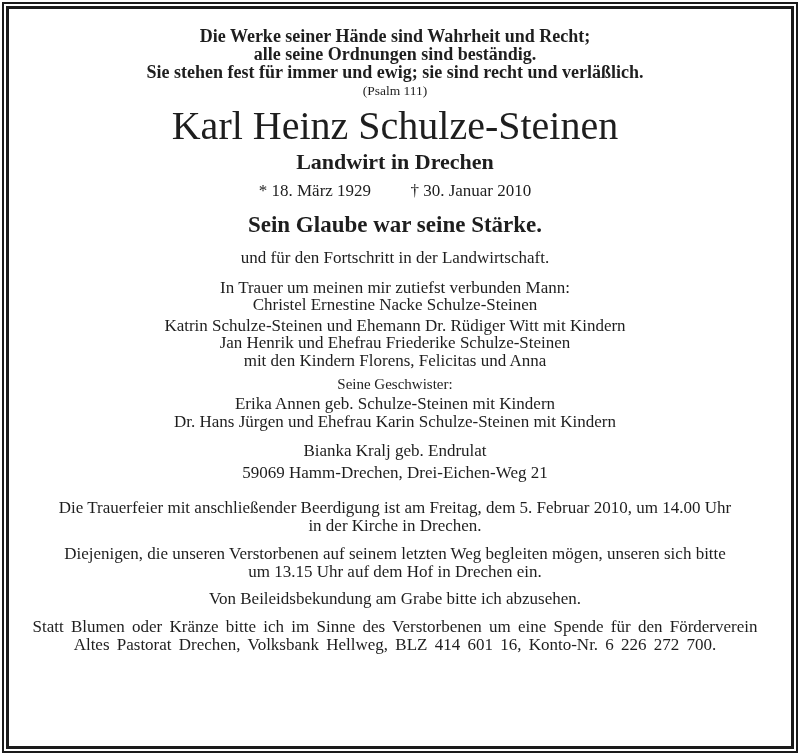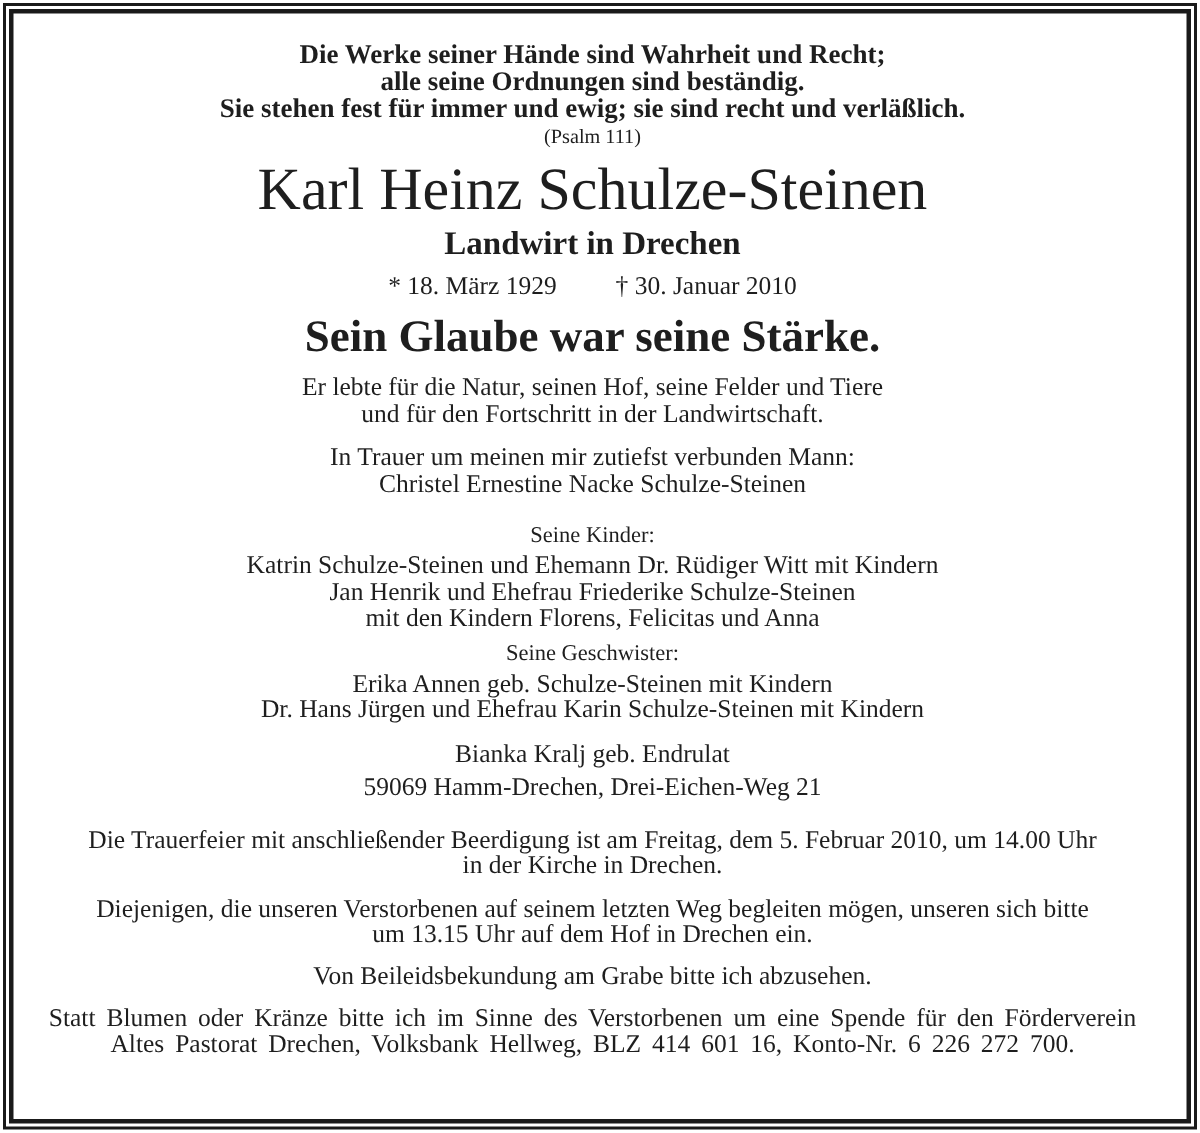--- a/index.html
+++ b/index.html
@@ -55,21 +55,21 @@
   .dates {
     font-size: 17px;
     line-height: 18px;
     margin-top: 8px;
     text-align: center;
   }
   .dates .death {
     margin-left: 35px;
   }
   .motto {
-    font-size: 30px;
+    font-size: 23px;
     font-weight: bold;
     line-height: 25px;
     margin-top: 12px;
   }
   .para {
     font-size: 17px;
     line-height: 17.5px;
     margin-top: 12px;
   }
   .para.tight {
@@ -110,31 +110,29 @@
       <div class="occupation">Landwirt in Drechen</div>
 
       <div class="dates">
         <span class="birth">* 18. März 1929</span>
         <span class="death">† 30. Januar 2010</span>
       </div>
 
       <div class="motto">Sein Glaube war seine Stärke.</div>
 
       <div class="para">
-        <div>Er lebte für die Natur, seinen Hof, seine Felder und Tiere</div>
         <div>und für den Fortschritt in der Landwirtschaft.</div>
       </div>
 
       <div class="para">
         <div>In Trauer um meinen mir zutiefst verbunden Mann:</div>
         <div>Christel Ernestine Nacke Schulze-Steinen</div>
       </div>
 
       <div>
-        <div class="section-label label-children">Seine Kinder:</div>
         <div class="para tight">
           <div>Katrin Schulze-Steinen und Ehemann Dr. Rüdiger Witt mit Kindern</div>
           <div>Jan Henrik und Ehefrau Friederike Schulze-Steinen</div>
           <div>mit den Kindern Florens, Felicitas und Anna</div>
         </div>
       </div>
 
       <div>
         <div class="section-label label-siblings">Seine Geschwister:</div>
         <div class="para tight">

